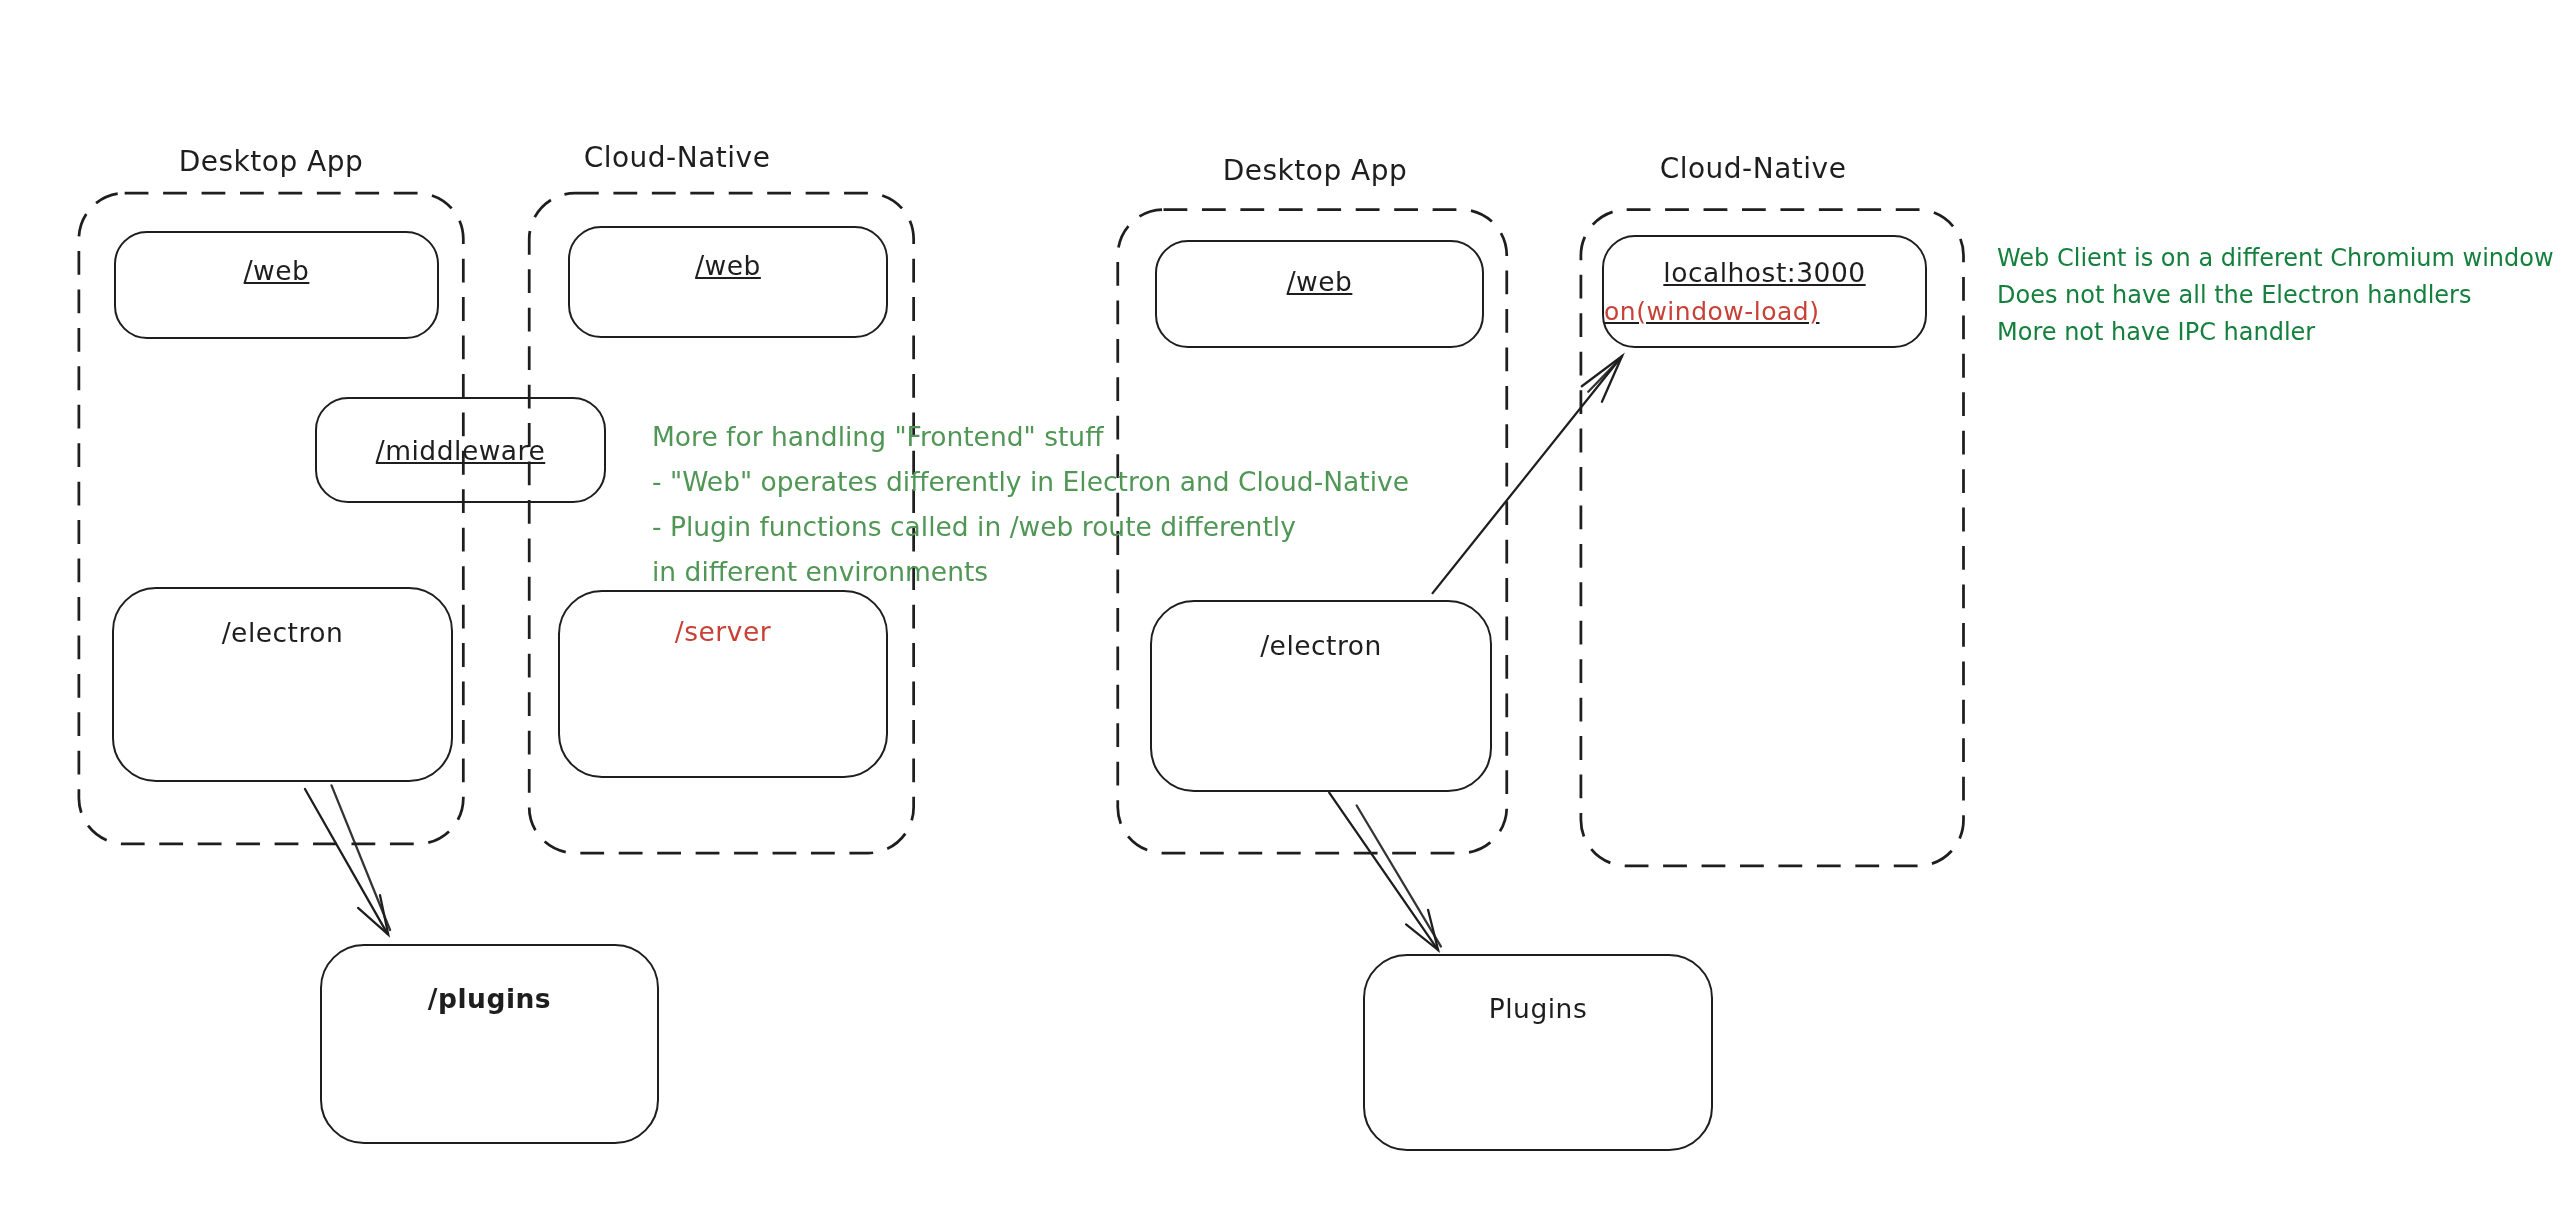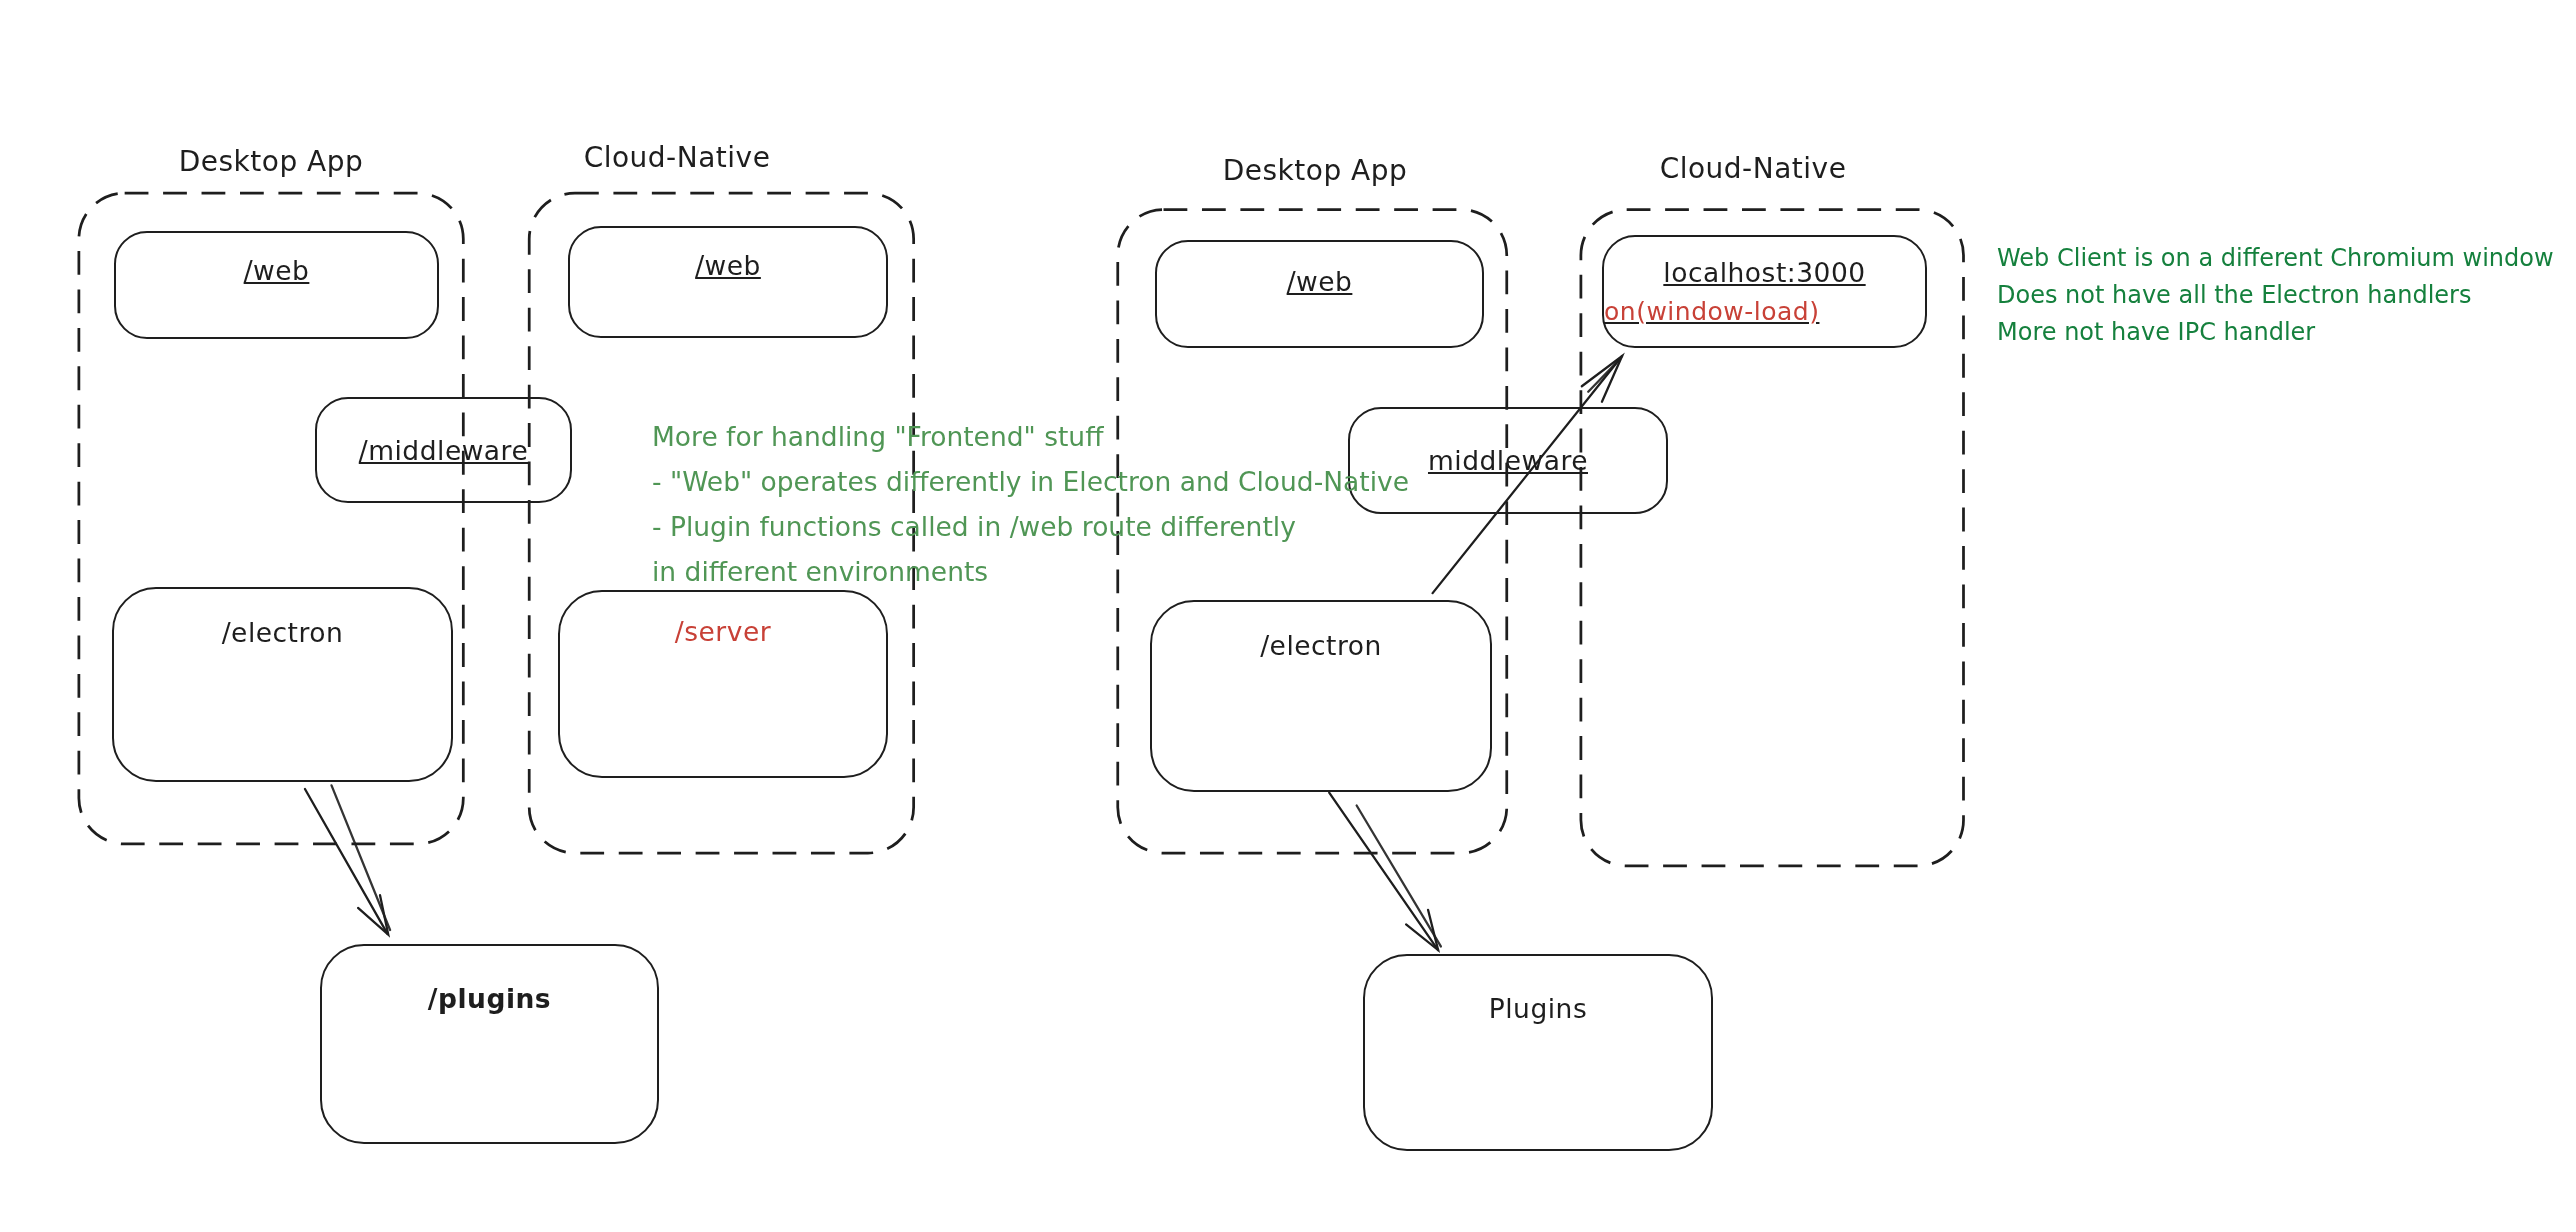--- a/index.html
+++ b/index.html
@@ -82,21 +82,21 @@
   <div class="title" style="left:1570px; top:152px;">Cloud-Native</div>
 
   <div class="box r-sm" style="left:114px; top:231px; width:325px; height:108px;">
     <div class="box-label" style="padding-top:22px;">/web</div>
   </div>
 
   <div class="box r-sm" style="left:568px; top:226px; width:320px; height:112px;">
     <div class="box-label" style="padding-top:22px;">/web</div>
   </div>
 
-  <div class="box r-sm" style="left:315px; top:397px; width:257px; height:106px;">
+  <div class="box r-sm" style="left:315px; top:397px; width:291px; height:106px;">
     <div class="box-label flex-center">/middleware</div>
   </div>
 
   <div class="box r-lg" style="left:112px; top:587px; width:341px; height:195px;">
     <div class="box-label" style="padding-top:27.5px;">/electron</div>
   </div>
 
   <div class="box r-lg" style="left:558px; top:590px; width:330px; height:188px;">
     <div class="box-label red-text" style="padding-top:24px;">/server</div>
   </div>
@@ -107,23 +107,20 @@
 
   <div class="box r-sm" style="left:1155px; top:240px; width:329px; height:108px;">
     <div class="box-label" style="padding-top:24px;">/web</div>
   </div>
 
   <div class="box r-sm" style="left:1602px; top:235px; width:325px; height:113px;">
     <div class="box-label" style="padding-top:20px;">localhost:3000</div>
     <div class="box-label localhost-sub red-text">on(window-load)</div>
   </div>
 
-  <div class="box r-sm" style="left:1348px; top:407px; width:320px; height:107px;">
-    <div class="box-label flex-center">middleware</div>
-  </div>
 
   <div class="box r-lg" style="left:1150px; top:600px; width:342px; height:192px;">
     <div class="box-label" style="padding-top:27.5px;">/electron</div>
   </div>
 
   <div class="box r-lg" style="left:1363px; top:954px; width:350px; height:197px;">
     <div class="box-label" style="padding-top:37px;">Plugins</div>
   </div>
 
   <div class="note note-green" style="left:652px; top:414px;">

